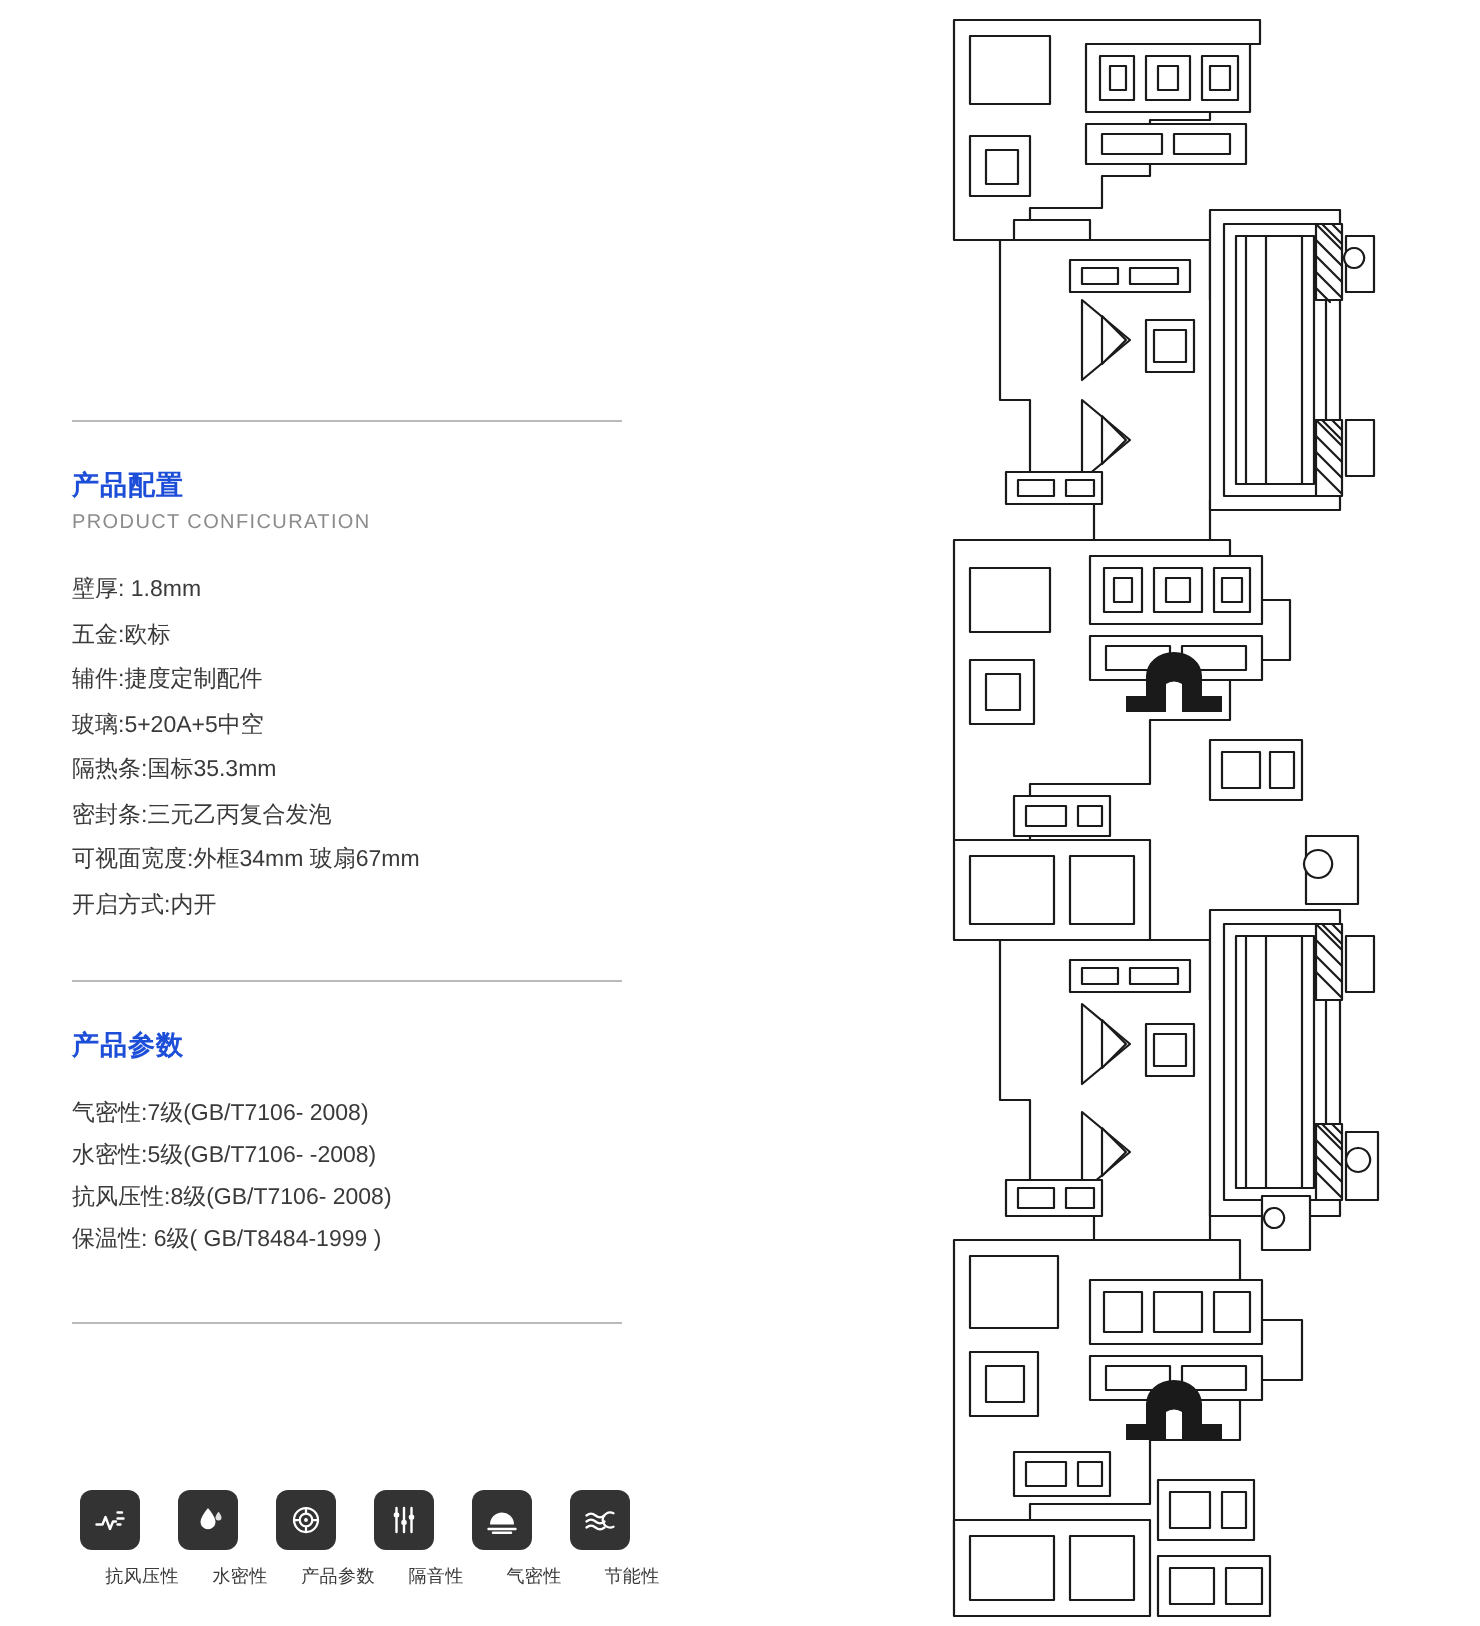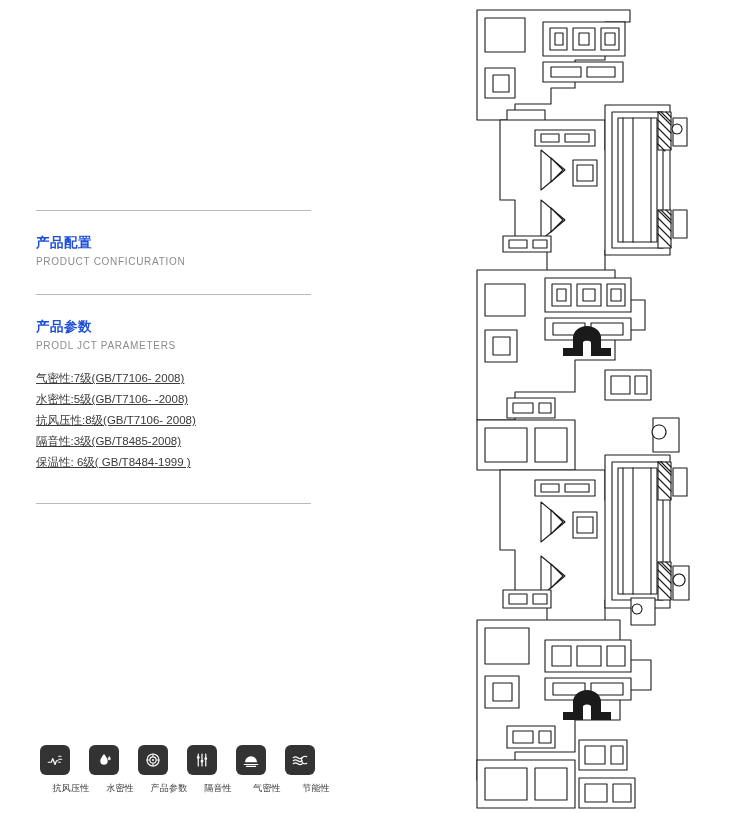--- a/index.html
+++ b/index.html
@@ -62,21 +62,20 @@
 
   .spec-list div {
     font-size: 11.5px;
     color: #3a3a3a;
     line-height: 22.5px;
     white-space: nowrap;
   }
 
   .section.params .spec-list div {
     line-height: 21px;
-    text-decoration: underline;
   }
 
   .gap-after-specs {
     height: 26px;
   }
 
   .gap-after-params {
     height: 30px;
   }
 
@@ -136,33 +135,41 @@
 
 <div class="page">
 
   <div class="info-col">
 
     <div class="rule"></div>
 
     <div class="section config">
       <div class="sec-title-cn">产品配置</div>
       <div class="sec-title-en">PRODUCT CONFICURATION</div>
+      <div class="spec-list">
+        <div>壁厚: 1.8mm</div>
+        <div>五金:欧标</div>
+        <div>辅件:捷度定制配件</div>
+        <div>玻璃:5+20A+5中空</div>
+        <div>隔热条:国标35.3mm</div>
+        <div>密封条:三元乙丙复合发泡</div>
+        <div>可视面宽度:外框34mm 玻扇67mm</div>
+        <div>开启方式:内开</div>
+      </div>
     </div>
 
     <div class="gap-after-specs"></div>
     <div class="rule"></div>
 
     <div class="section params">
       <div class="sec-title-cn">产品参数</div>
-      <div class="sec-title-en">PRODL JCT PARAMETERS</div>
       <div class="spec-list">
         <div>气密性:7级(GB/T7106- 2008)</div>
         <div>水密性:5级(GB/T7106- -2008)</div>
         <div>抗风压性:8级(GB/T7106- 2008)</div>
-        <div>隔音性:3级(GB/T8485-2008)</div>
         <div>保温性: 6级( GB/T8484-1999 )</div>
       </div>
     </div>
 
     <div class="gap-after-params"></div>
     <div class="rule"></div>
 
   </div>
 
   <div class="icon-row">

